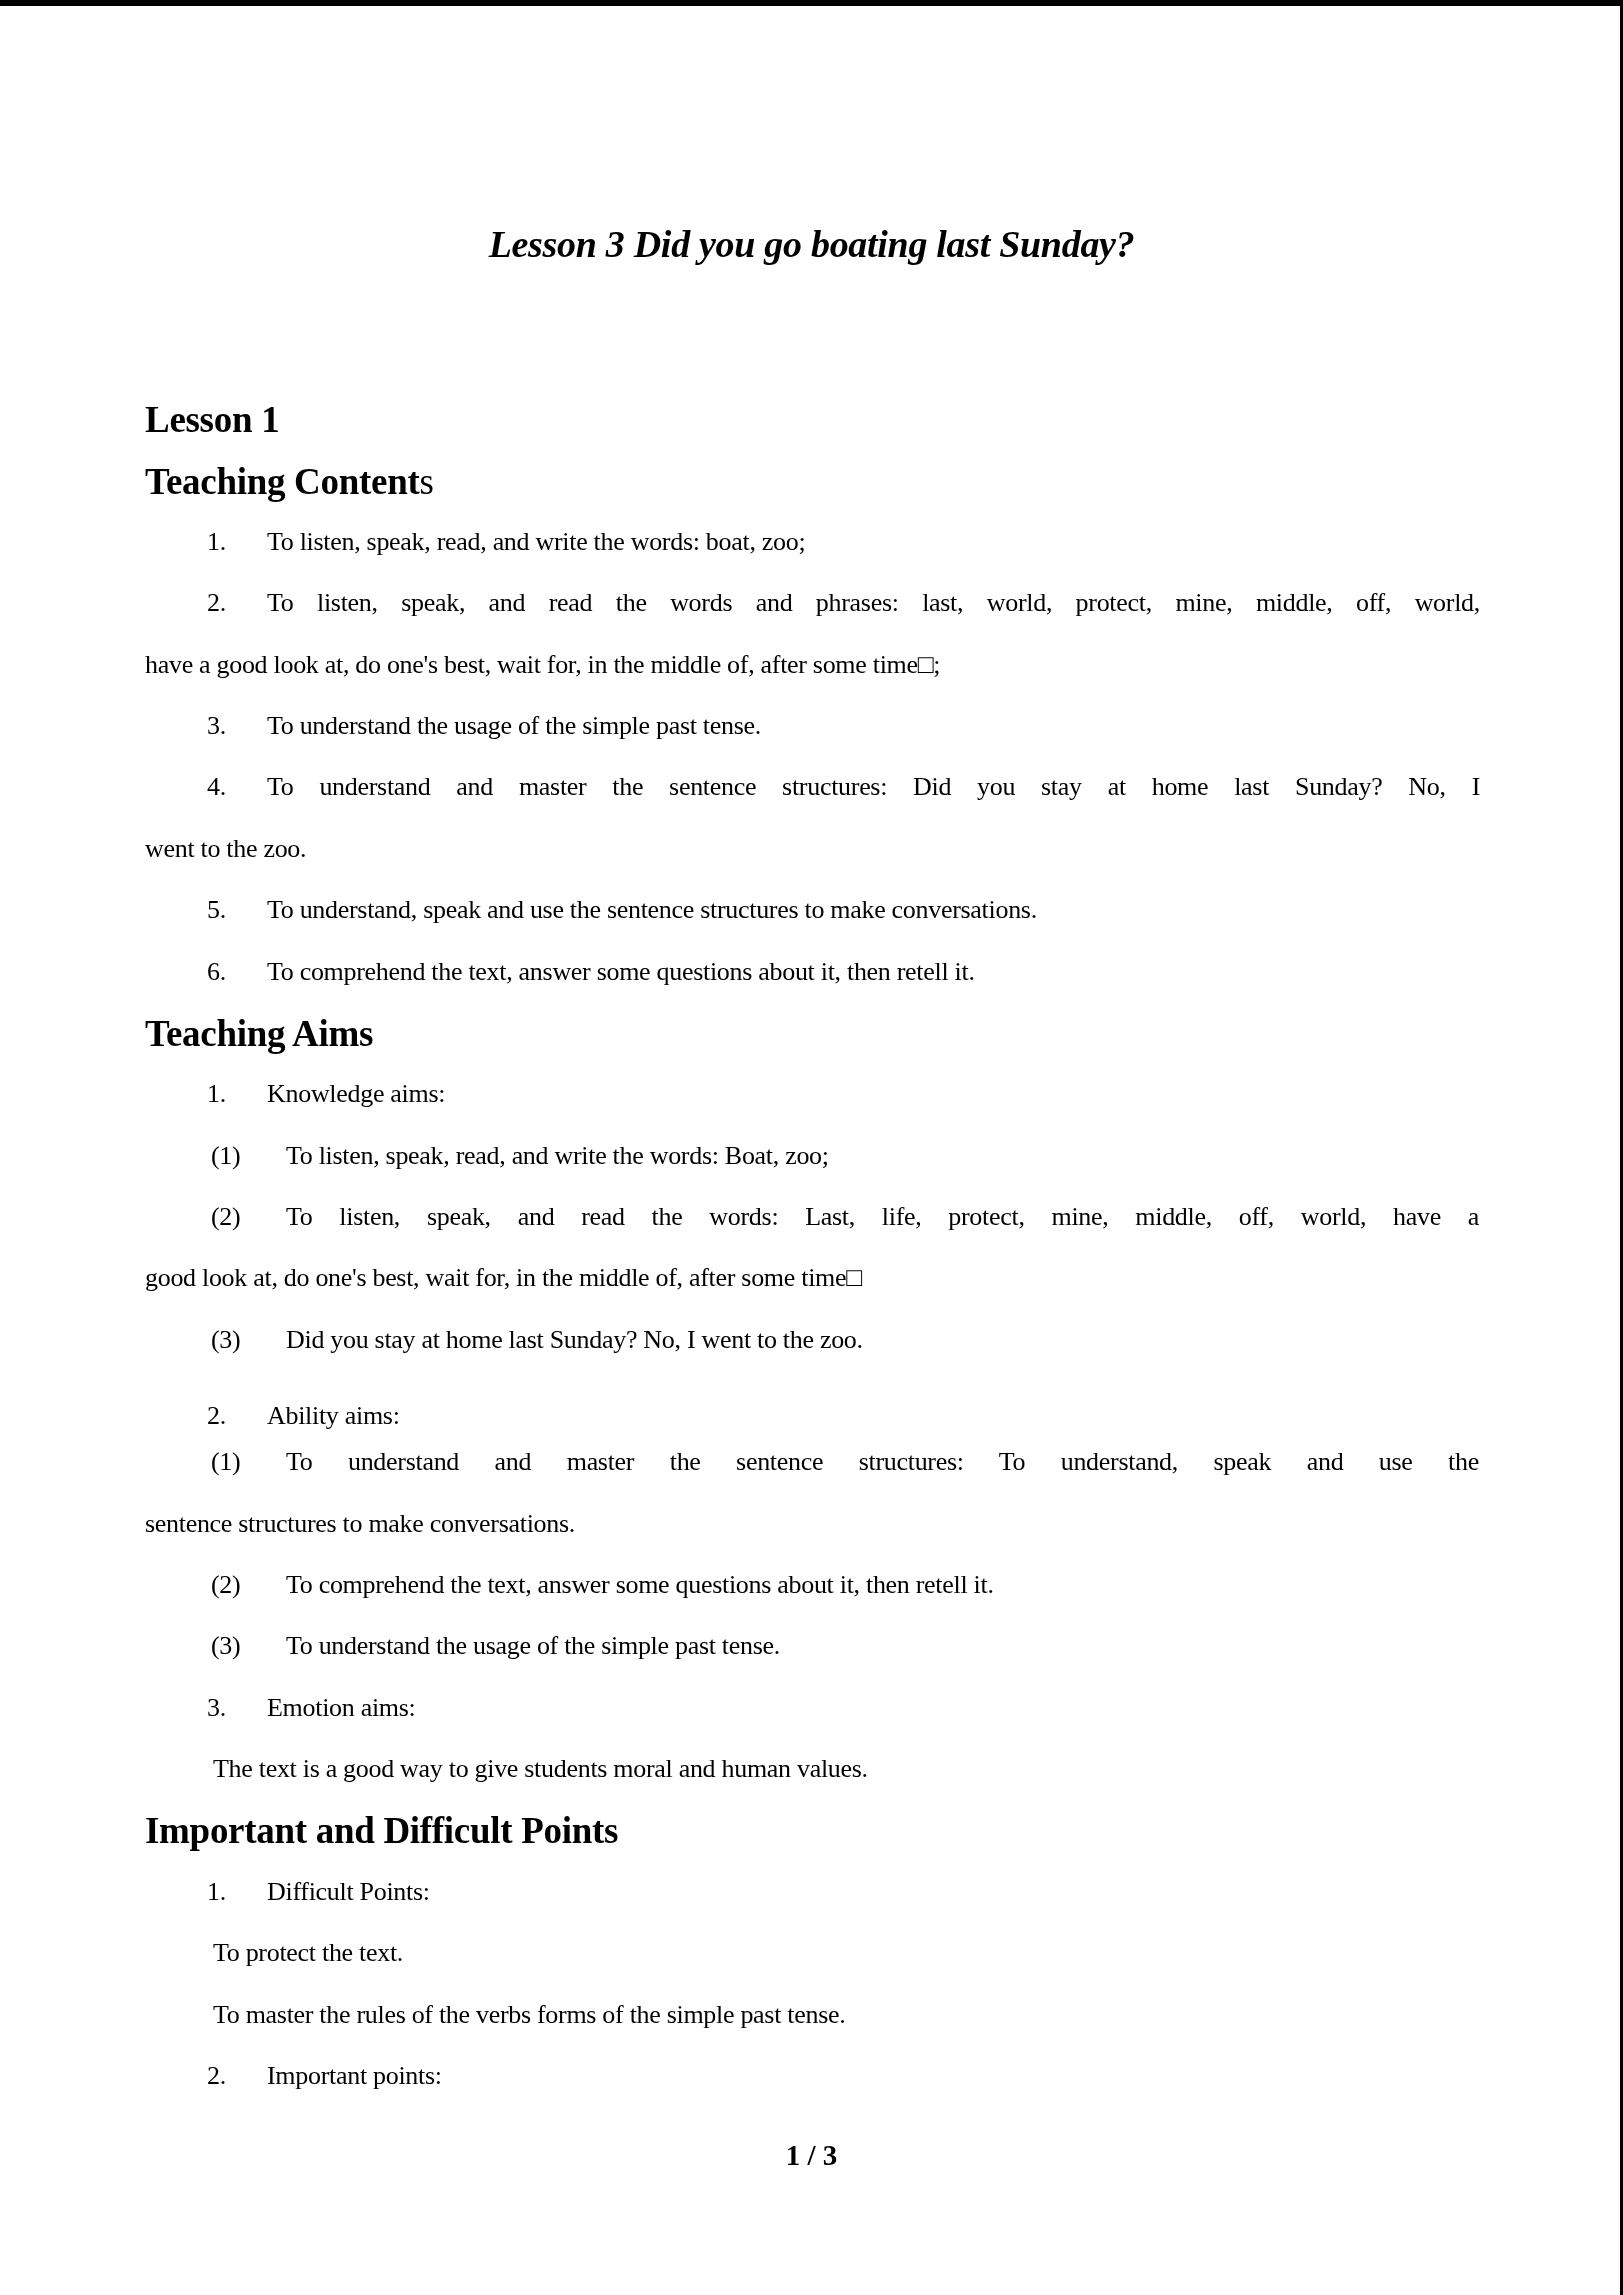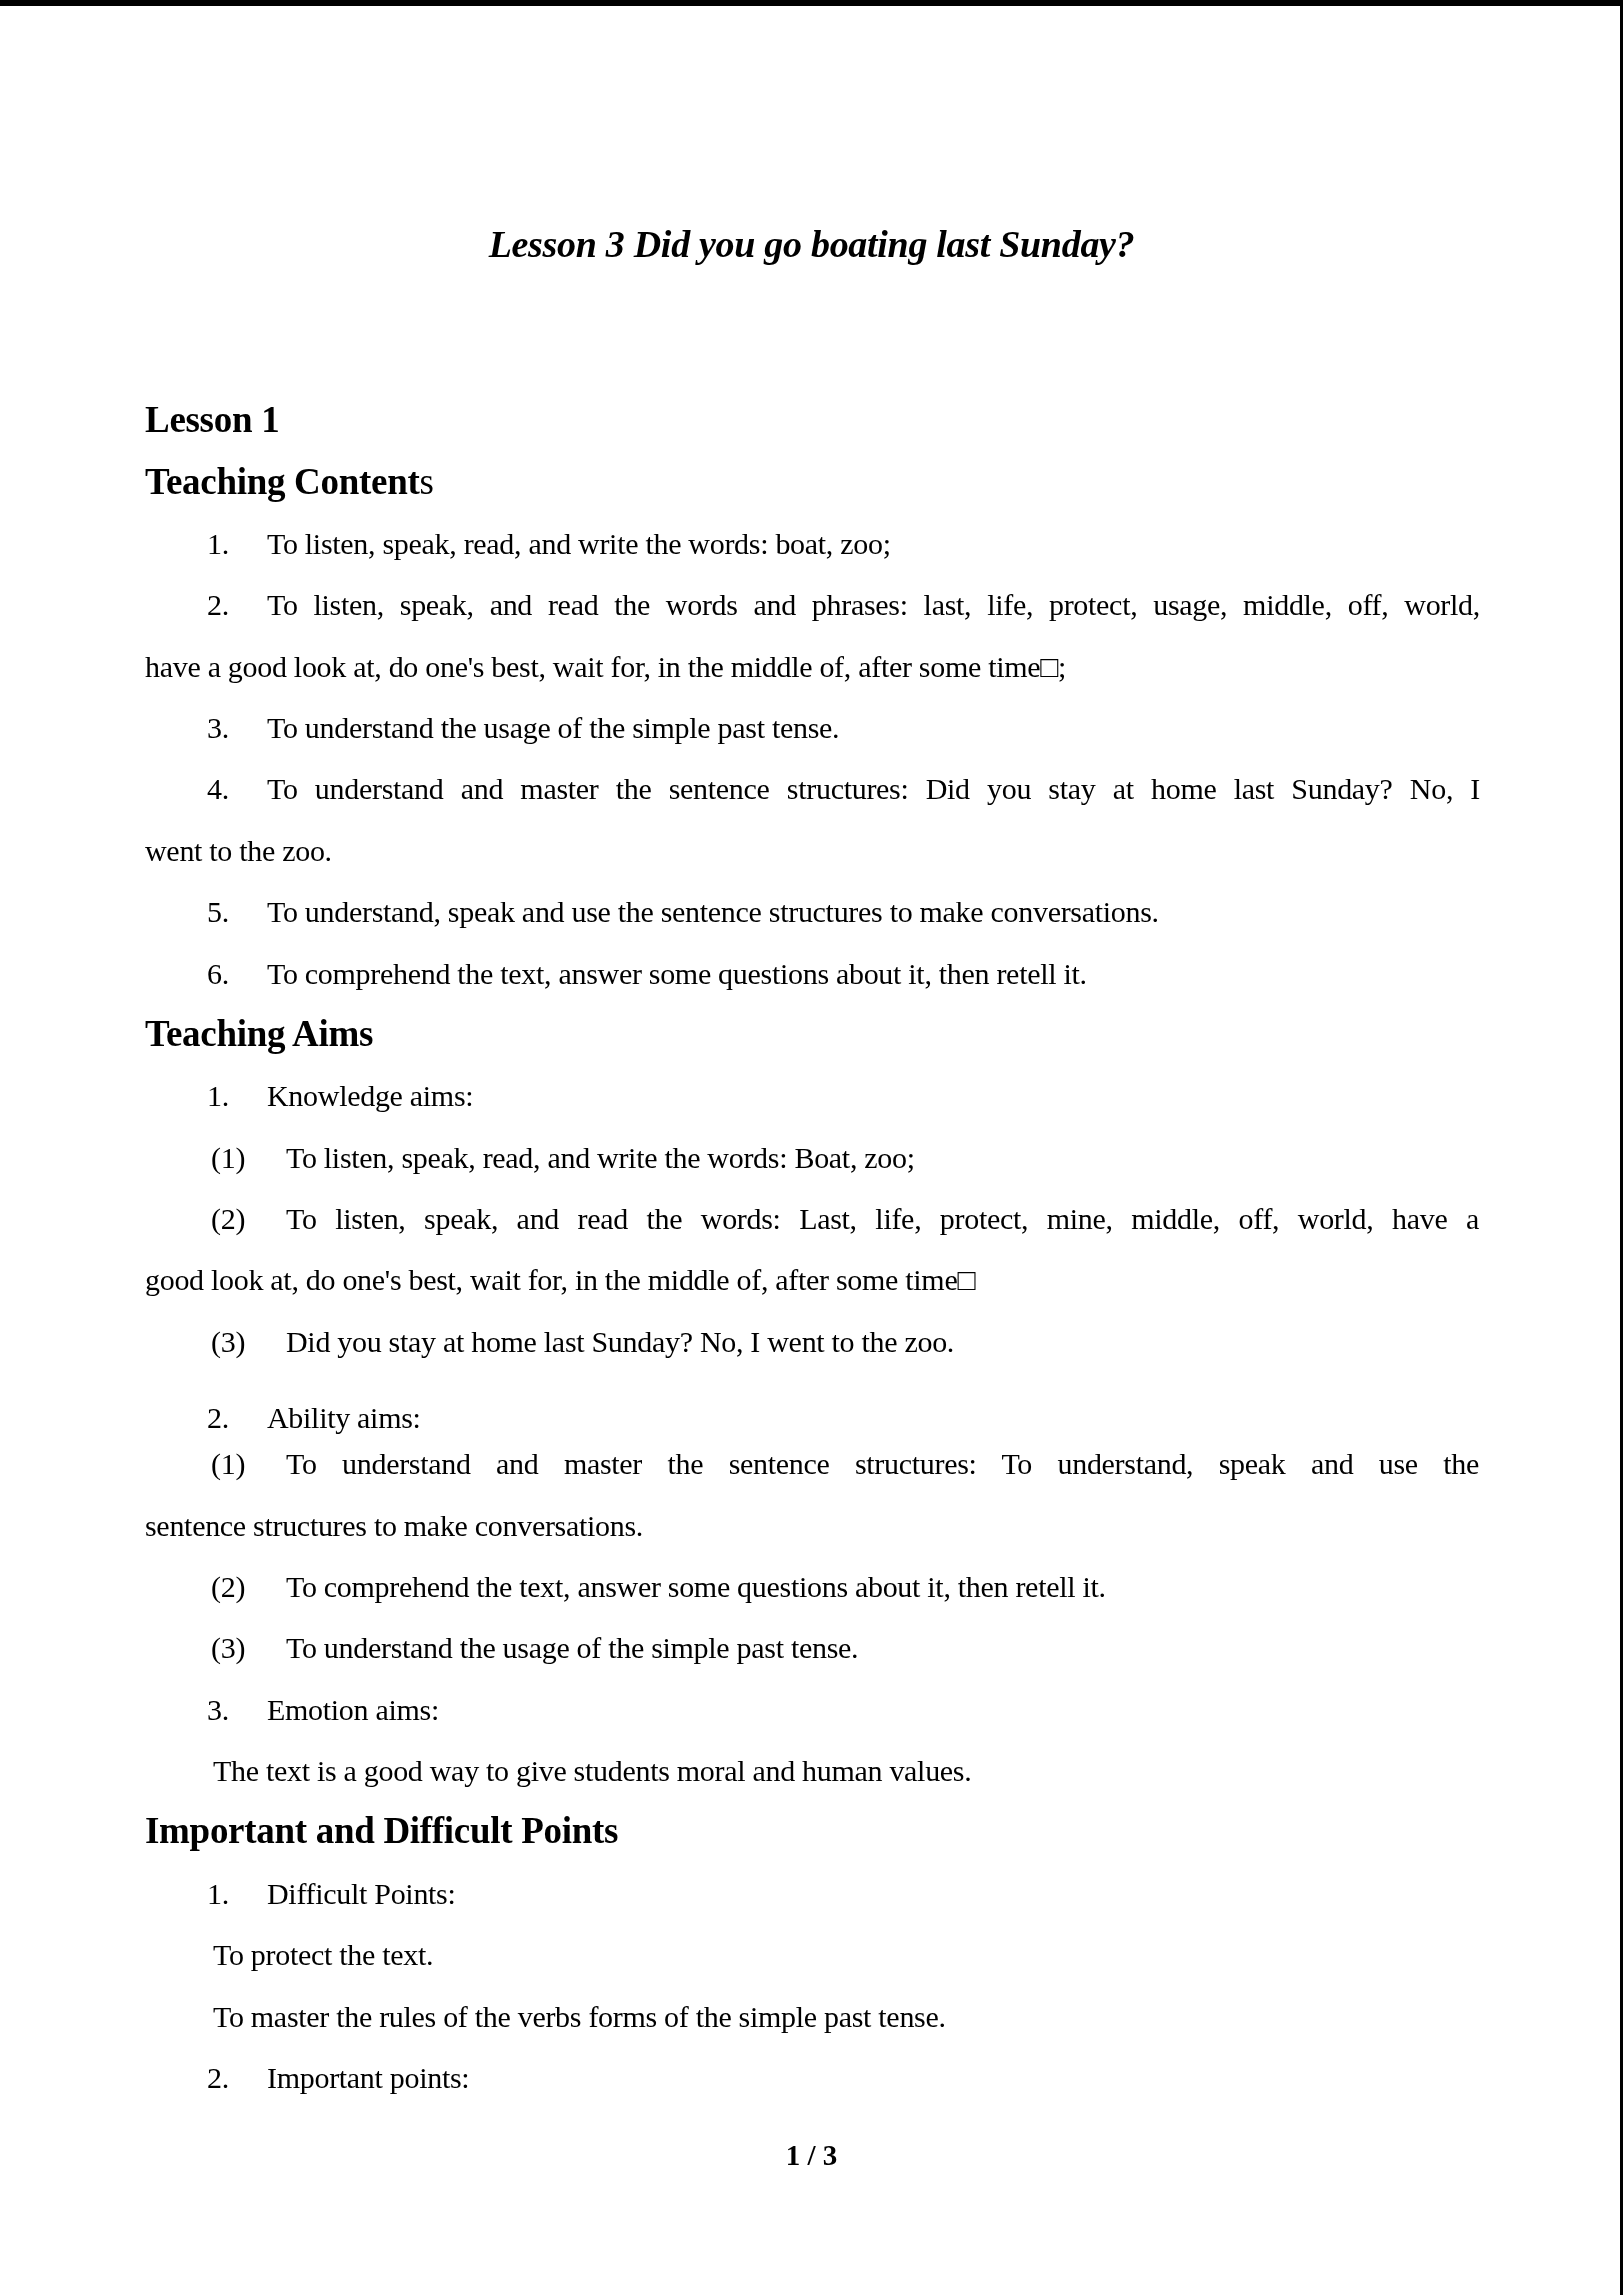--- a/index.html
+++ b/index.html
@@ -28,21 +28,21 @@
   }
   .h2 {
     position: absolute;
     font-size: 37px; font-weight: bold;
     letter-spacing: -0.3px;
     white-space: nowrap;
   }
   .h2 .suffix { font-weight: normal; }
   .line {
     position: absolute;
-    font-size: 30px;
+    font-size: 26px;
     letter-spacing: -0.3px;
     white-space: nowrap;
   }
   .just {
     white-space: normal;
     text-align: justify;
     text-align-last: justify;
   }
   .num  { display: inline-block; width: 60px;  }
   .pnum { display: inline-block; width: 75px; }
@@ -60,21 +60,21 @@
 <div class="rightline"></div>
 
 <div class="doc-title" style="top:222px;font-style:italic;">Lesson 3 Did you go boating last Sunday?</div>
 
 <div class="h2" style="top:398px; left:145px;">Lesson 1</div>
 
 <div class="h2" style="top:460px; left:145px;"><span>Teaching Content</span><span class="suffix">s</span></div>
 
 <div class="line" style="top:527px; left:207px;"><span class="num">1.</span><span>To listen, speak, read, and write the words: boat, zoo;</span></div>
 
-<div class="line just" style="top:588px; left:207px; width:1273px;"><span class="num">2.</span><span>To listen, speak, and read the words and phrases: last, life, protect, usage, middle, off, world,</span></div>
+<div class="line just" style="top:588px; left:207px; width:1273px;"><span class="num">2.</span><span>To listen, speak, and read the words and phrases: last, world, protect, mine, middle, off, world,</span></div>
 
 <div class="line" style="top:650px; left:145px;">have a good look at, do one's best, wait for, in the middle of, after some time□;</div>
 
 <div class="line" style="top:711px; left:207px;"><span class="num">3.</span><span>To understand the usage of the simple past tense.</span></div>
 
 <div class="line just" style="top:772px; left:207px; width:1273px;"><span class="num">4.</span><span>To understand and master the sentence structures: Did you stay at home last Sunday? No, I</span></div>
 
 <div class="line" style="top:834px; left:145px;">went to the zoo.</div>
 
 <div class="line" style="top:895px; left:207px;"><span class="num">5.</span><span>To understand, speak and use the sentence structures to make conversations.</span></div>

